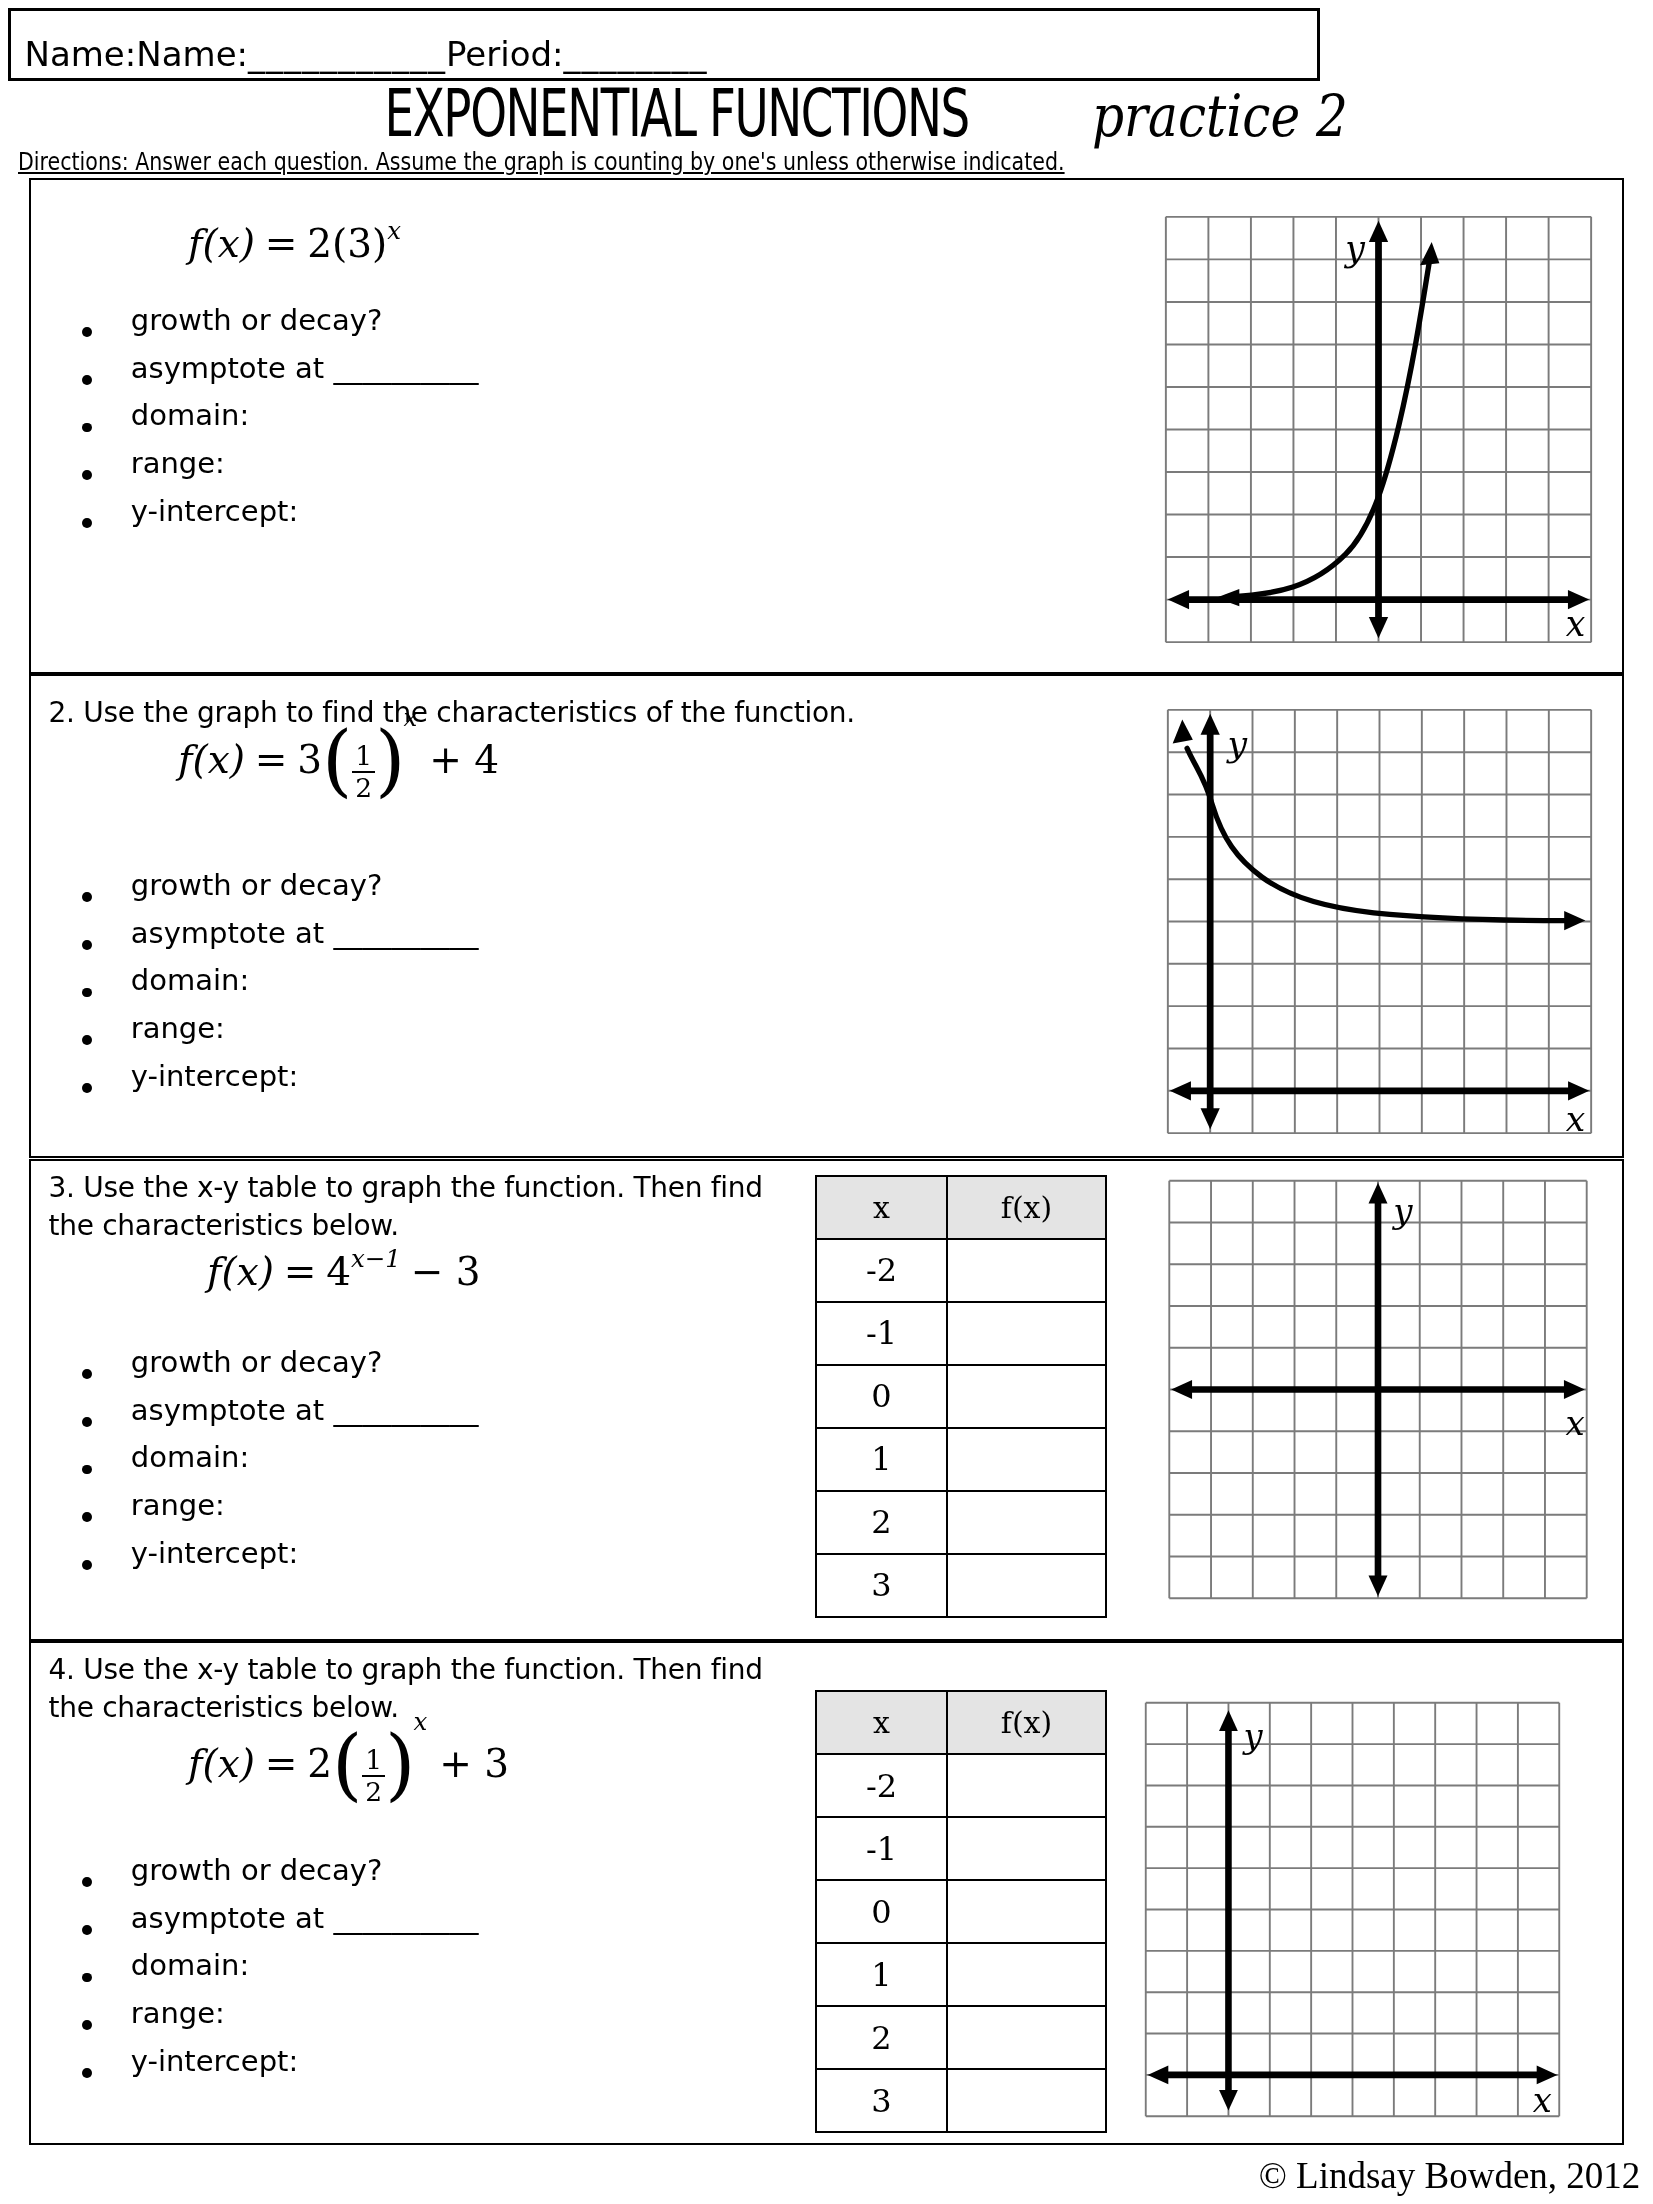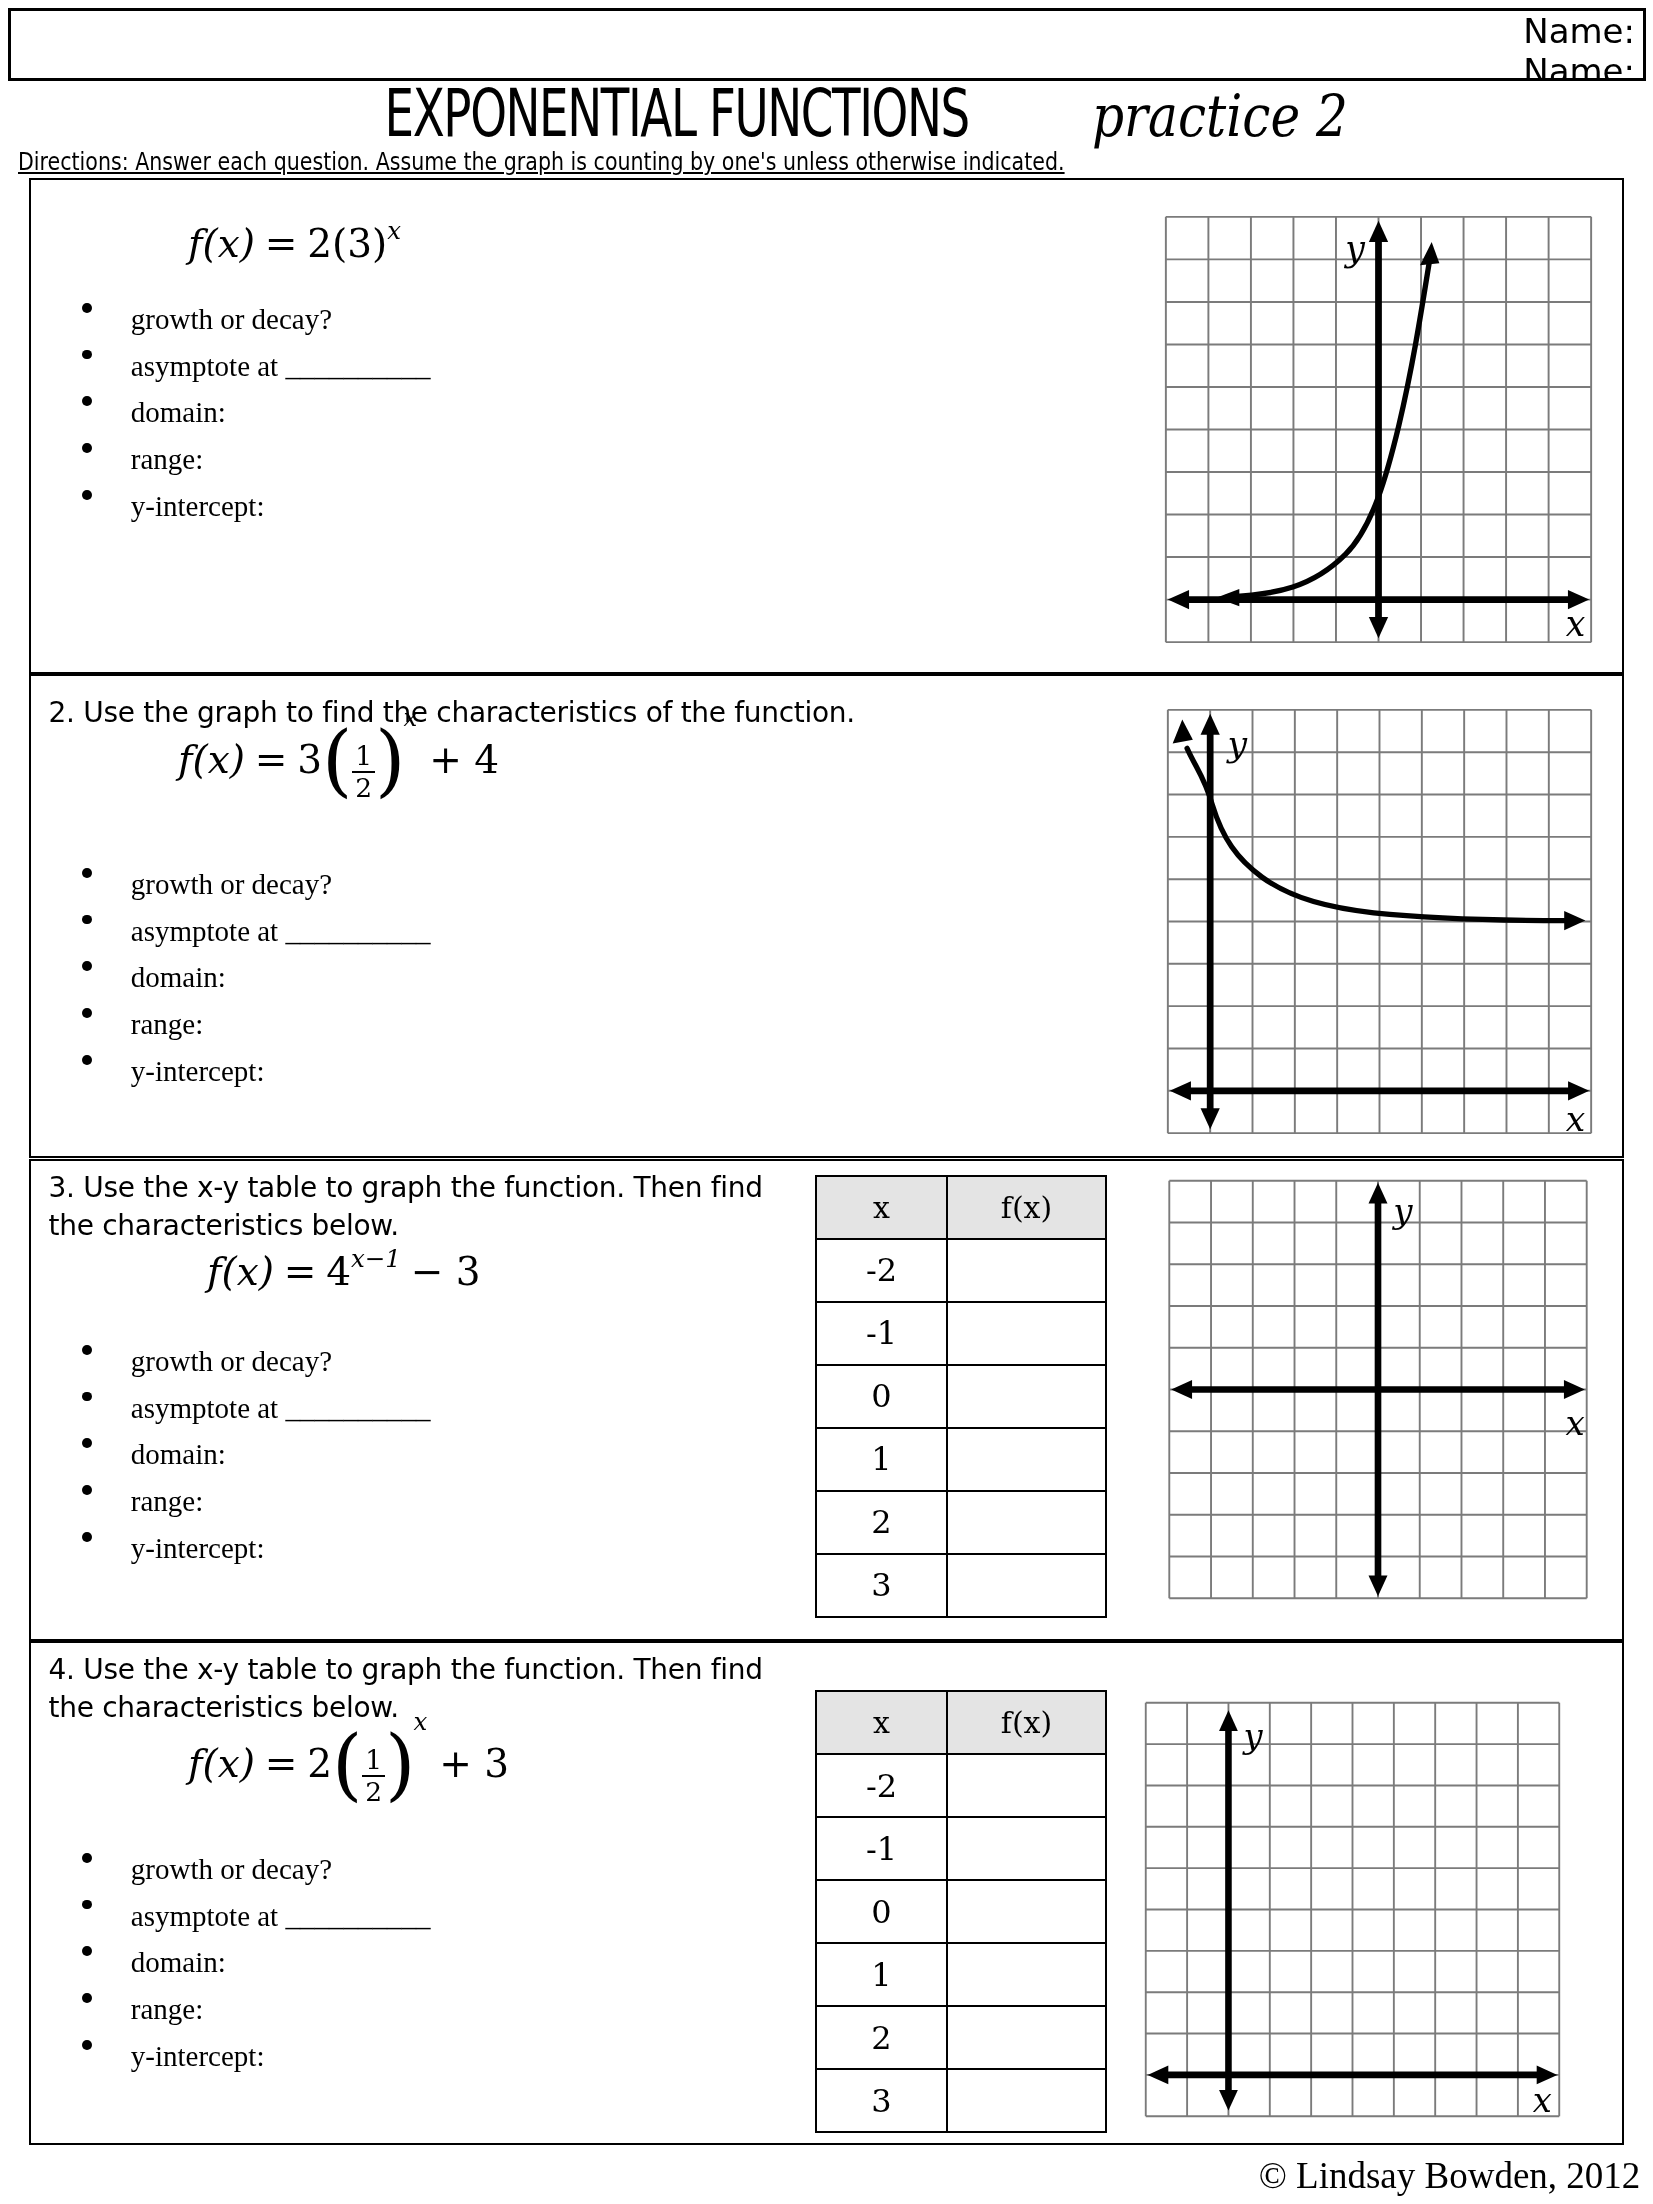--- a/index.html
+++ b/index.html
@@ -1,21 +1,21 @@
 <!DOCTYPE html>
 <html><head>
 <meta charset="utf-8">
 <style>
   html,body{margin:0;padding:0;background:#fff;}
   .page{position:relative;width:1654px;height:2204px;background:#fff;color:#000;
         font-family:"DejaVu Sans",sans-serif;overflow:hidden;}
   
-  .hdrbox{position:absolute;left:7.8px;top:7.8px;width:1638px;height:73px;border:3.9px solid #000;
+  .hdrbox{position:absolute;left:7.8px;top:7.8px;width:1312px;height:73px;border:3.9px solid #000;
           box-sizing:border-box;display:flex;align-items:flex-end;padding:0 7.8px 3.9px 13.7px;
-          font-size:34px;white-space:nowrap;overflow:hidden;flex-direction:column;}
+          font-size:34px;white-space:nowrap;overflow:hidden;}
   .hdrbox span{display:inline-block;}
   .hline{letter-spacing:1px;}
   
   .title{position:absolute;left:0;top:76px;width:100%;text-align:center;white-space:nowrap;}
   .title .main{display:inline-block;font-size:65px;letter-spacing:-2px;transform:scaleX(.72);
                transform-origin:center;}
   .title .script{display:inline-block;font-family:"DejaVu Serif",serif;font-style:italic;
                  font-size:57px;transform:scaleX(.88);transform-origin:left;margin-left:3.9px;}
   .directions{position:absolute;left:17.6px;top:147px;font-size:24.5px;text-decoration:underline;
               white-space:nowrap;transform:scaleX(.84);transform-origin:left;}
@@ -31,21 +31,21 @@
   .eq{margin:0 9.8px;}
   .exp{font-size:24.5px;font-style:italic;position:relative;top:-17.6px;}
   .exp-hi{font-size:24.5px;font-style:italic;position:relative;top:-47px;left:-2px;}
   .bigp{font-size:78px;line-height:0;vertical-align:-13.7px;}
   .frac{display:inline-block;vertical-align:-23.5px;text-align:center;font-size:26.5px;line-height:1.12;}
   .frac .den{border-top:2.9px solid #000;display:block;padding:0 2.9px;}
   .frac .num{display:block;}
   .tail{margin-left:9.8px;}
   
   .blist{position:absolute;list-style:none;margin:0;padding:0;font-size:29px;}
-  .blist li{display:flex;align-items:flex-start;margin-bottom:13.7px;font-family:Liberation Serif, serif;}
+  .blist li{display:flex;align-items:flex-end;margin-bottom:13.7px;}
   .dot{flex:0 0 auto;width:9.8px;height:9.8px;border-radius:50%;background:#000;margin-right:39px;}
   
   .xytable{position:absolute;border-collapse:collapse;font-family:"DejaVu Serif",serif;
            table-layout:fixed;border:2px solid #000;}
   .xytable th,.xytable td{border:2.9px solid #000;text-align:center;padding:0;}
   .xytable th{background:#e4e4e4;font-weight:normal;font-size:30px;height:61px;}
   .xytable td{font-size:32px;height:61px;}
   
   .graph{position:absolute;}
   .gl{stroke:#7b7b7b;stroke-width:2;fill:none;}

